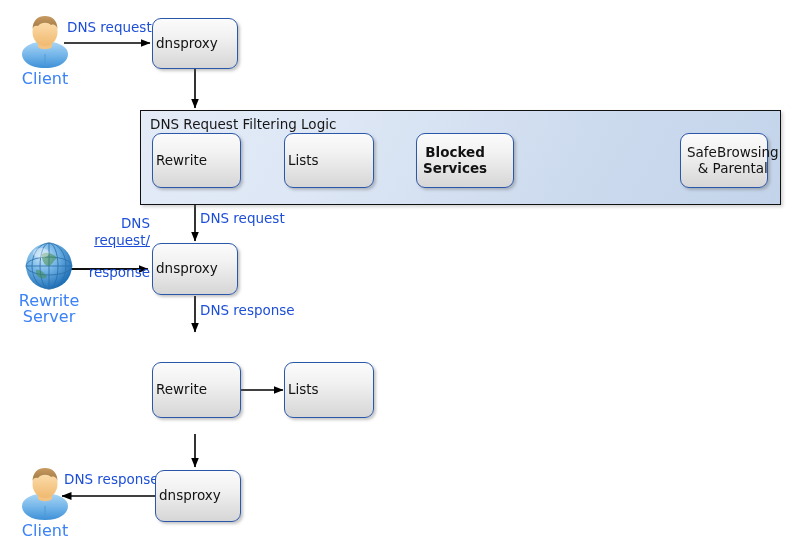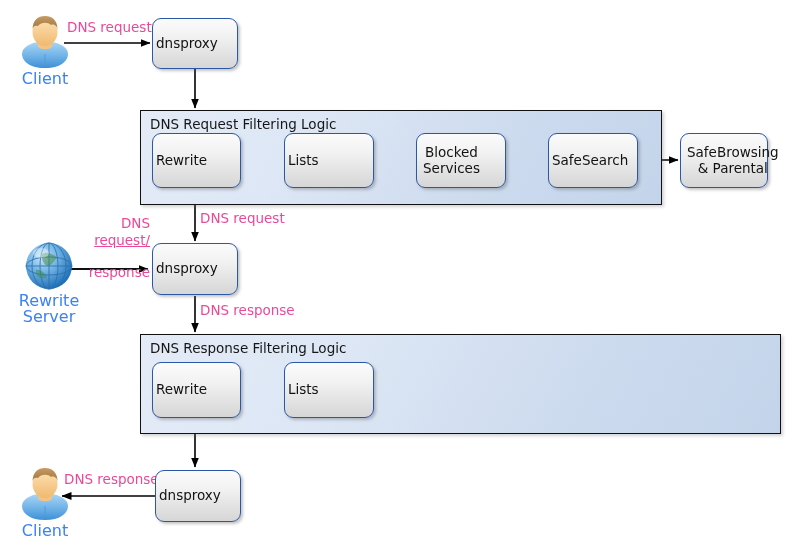--- a/index.html
+++ b/index.html
@@ -32,21 +32,21 @@
     background:linear-gradient(120deg,#e4ebf7 0%,#dde7f5 30%,#ccdaee 70%,#c3d4ea 100%);
     box-shadow:2px 2px 3px rgba(110,110,110,0.30);
   }
   .group-title{
     position:absolute;left:9px;top:5px;
     font-size:13.5px;color:#161616;white-space:nowrap;
   }
 
   
   .lbl{
-    position:absolute;font-size:13.5px;color:#ec4899;
+    position:absolute;font-size:13.5px;color:#1d4ed8;
     white-space:nowrap;line-height:1.15;
   }
   .lbl.center{text-align:right;white-space:normal;}
 
   
   svg.wires{position:absolute;left:0;top:0;width:797px;height:558px;overflow:visible;}
 
   
   .actor{position:absolute;}
   .actor-cap{
@@ -119,42 +119,39 @@
   </div>
 
   <div class="lbl" style="left:67px;top:20px;">DNS request</div>
 
   <div class="box" style="left:152px;top:18px;width:86px;height:51px;">
     <span>dnsproxy</span>
   </div>
 
   <div class="lbl" style="left:200px;top:211px;">DNS request</div>
 
-  <div class="group" style="left:140px;top:110px;width:522px;height:95px;">
+  <div class="group" style="left:140px;top:110px;width:641px;height:95px;">
     <div class="group-title">DNS Request Filtering Logic</div>
   </div>
 
   <div class="box" style="left:152px;top:133px;width:89px;height:55px;">
     <span>Rewrite</span>
   </div>
 
   <div class="box" style="left:284px;top:133px;width:90px;height:55px;">
     <span>Lists</span>
   </div>
 
-  <div class="box" style="left:416px;top:133px;width:90px;height:55px;">
+  <div class="box" style="left:416px;top:133px;width:98px;height:55px;font-weight:bold;">
     <span>
       <span style="display: block;">Blocked</span>
       <span style="display: block;">Services</span>
     </span>
   </div>
 
-  <div class="box" style="left:548px;top:133px;width:90px;height:55px;">
-    <span>SafeSearch</span>
-  </div>
 
   <div class="box" style="left:680px;top:133px;width:88px;height:55px;">
     <span>
       <span style="display: block;">SafeBrowsing</span>
       <span style="display: block;">&amp; Parental</span>
     </span>
   </div>
 
   <div class="actor" style="left:16px;top:240px;width:66px;height:80px;">
     <svg width="66" height="52" viewBox="0 0 66 52">
@@ -184,23 +181,20 @@
   <div class="lbl center" style="left:74px;top:216px;width:76px;">DNS</div>
   <div class="lbl center" style="left:74px;top:233px;width:76px;text-decoration:underline;">request/</div>
   <div class="lbl center" style="left:74px;top:265px;width:76px;">response</div>
 
   <div class="box" style="left:152px;top:243px;width:86px;height:52px;">
     <span>dnsproxy</span>
   </div>
 
   <div class="lbl" style="left:200px;top:303px;">DNS response</div>
 
-  <div class="group" style="left:140px;top:334px;width:641px;height:100px;">
-    <div class="group-title">DNS Response Filtering Logic</div>
-  </div>
 
   <div class="box" style="left:152px;top:362px;width:89px;height:56px;">
     <span>Rewrite</span>
   </div>
 
   <div class="box" style="left:284px;top:362px;width:90px;height:56px;">
     <span>Lists</span>
   </div>
 
   <div class="actor" style="left:12px;top:466px;width:66px;height:72px;">

